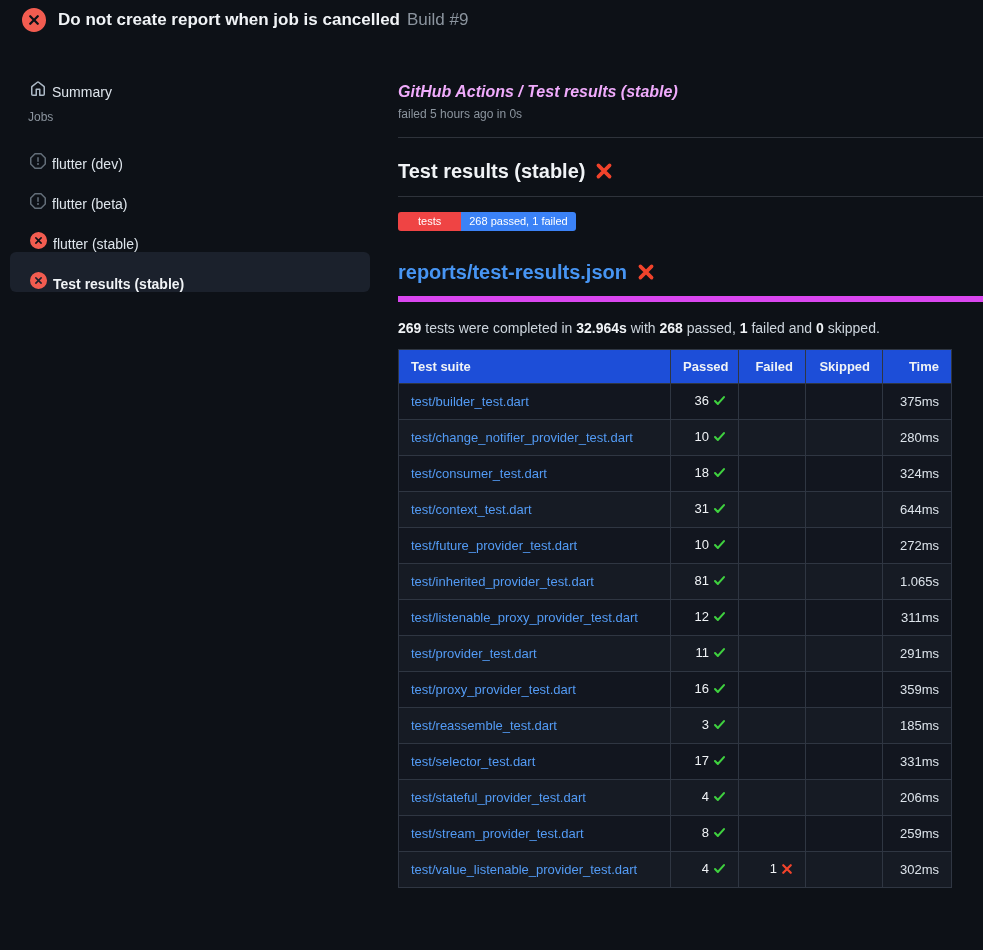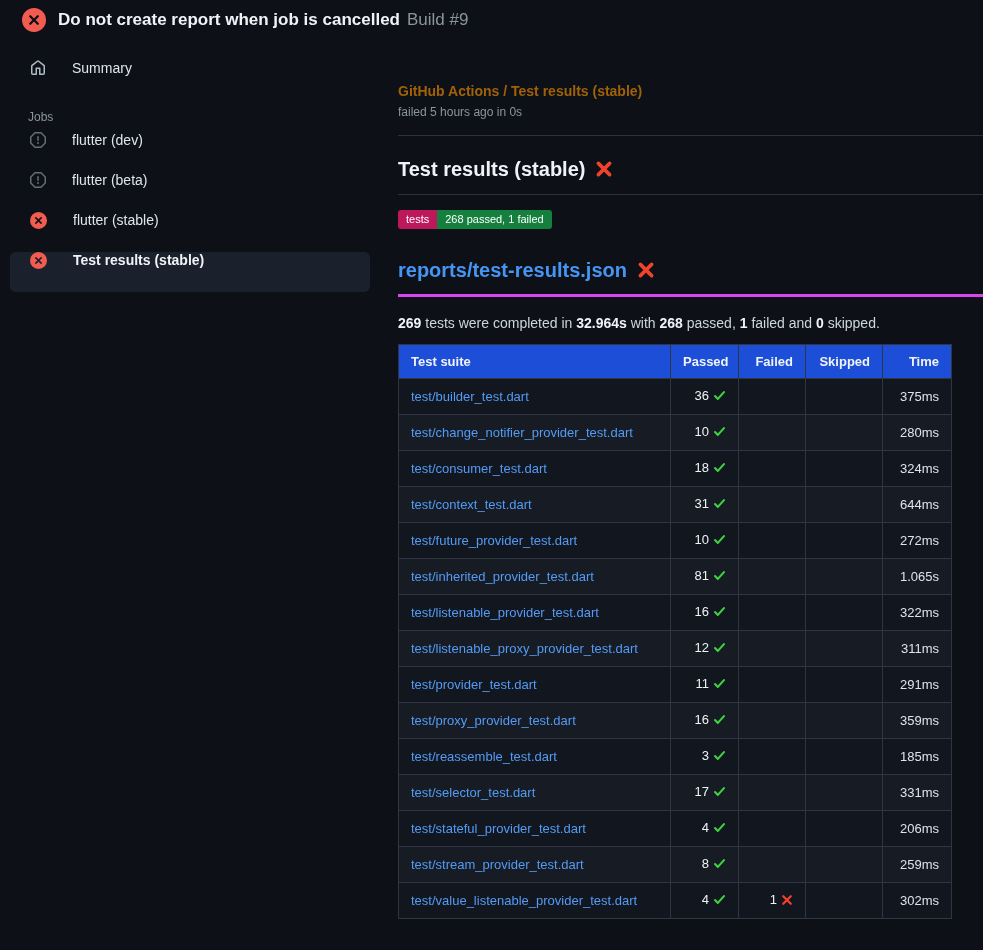--- a/index.html
+++ b/index.html
@@ -11,44 +11,44 @@
   }
   
   .app-header { display:flex; align-items:center; padding:8px 16px 14px 22px; }
   .app-header .status-ico { width:24px; height:24px; flex:0 0 24px; }
   .app-header h1 { font-size:17px; margin:0 0 0 12px; font-weight:700; color:#f0f3f6; }
   .app-header .build { color:#8b949e; font-weight:400; margin-left:7px; }
 
   
   .layout { display:flex; align-items:flex-start; }
   .sidebar { width:380px; flex:0 0 380px; padding-top:14px; }
-  .side-item { display:flex; align-items:flex-start; gap:26px; height:40px;
+  .side-item { display:flex; align-items:flex-end; gap:6px; height:40px;
                margin:0 10px; padding:0 20px; border-radius:6px; font-size:14px;
                color:#dee5ec; cursor:pointer; }
   .side-item svg { flex:0 0 16px; }
   .side-item.selected { background:#1b212c; font-weight:700; color:#f0f3f6; }
   .jobs-label { font-size:12px; color:#8b949e; margin:10px 0 8px 28px; }
 
   .main { flex:1 1 auto; padding-left:18px; padding-top:37px; }
 
-  .breadcrumb { font-size:14px; font-weight:700; color:#a16207; }
+  .breadcrumb { font-size:16px; font-weight:700; color:#f0abfc;font-style:italic; }
   .status-line { font-size:12px; color:#8b949e; margin-top:6px; }
   .divider { border:0; border-top:1px solid #2e333b; margin:16px 0 0 0; }
 
   h2.check-title { font-size:20px; font-weight:700; color:#f0f3f6;
                    margin:22px 0 0 0; padding-bottom:11px; border-bottom:1px solid #2e333b; }
   .x-glyph { display:inline-block; margin-left:10px; vertical-align:-2px; }
 
   .badge { display:inline-flex; margin-top:15px; font-size:11px; line-height:13px;
            border-radius:3px; overflow:hidden; color:#ffffff; }
-  .badge-label { background:#be185d; padding:3px 8px; }
-  .badge-value { background:#15803d; padding:3px 8px; }
+  .badge-label { background:#ef4444; padding:3px 20px; }
+  .badge-value { background:#3b82f6; padding:3px 8px; }
 
   h2.report-heading { font-size:20px; font-weight:700; margin:30px 0 0 0;
-                      padding-bottom:10px; border-bottom:3px solid #d946ef; }
+                      padding-bottom:10px; border-bottom:6px solid #d946ef; }
   h2.report-heading a { color:#4795f3; text-decoration:none; cursor:pointer; }
 
   .summary-line { font-size:14px; color:#cdd5dd; margin:18px 0 13px 0; }
   .summary-line .b { font-weight:700; color:#f0f3f6;text-align:right; }
 
   
   table.results { border-collapse:collapse; width:553px; font-size:13px; table-layout:fixed; }
   .results th, .results td { border:1px solid #2f3642; padding:7px 12px; line-height:19px;
                              overflow:hidden; white-space:nowrap; }
   .results thead tr { background:#1d4ed8; }
@@ -207,29 +207,20 @@
             <tr>
     <td class="suite"><a href="#">test/inherited_provider_test.dart</a></td>
     <td class="num"><span class="val">81</span><span class="cell-ico"><svg width="13" height="13" viewBox="0 0 16 16">
                     <path d="M2.5 8.7 6 12.2l7.5-8.4" fill="none" stroke="#3fd13f" stroke-width="2.6" stroke-linecap="round" stroke-linejoin="round"></path>
                   </svg></span></td>
     <td class="num"><span class="val"></span></td>
     <td class="num"><span class="val"></span></td>
     <td class="num">1.065s</td>
   </tr>
             <tr>
-    <td class="suite"><a href="#">test/listenable_provider_test.dart</a></td>
-    <td class="num"><span class="val">16</span><span class="cell-ico"><svg width="13" height="13" viewBox="0 0 16 16">
-                    <path d="M2.5 8.7 6 12.2l7.5-8.4" fill="none" stroke="#3fd13f" stroke-width="2.6" stroke-linecap="round" stroke-linejoin="round"></path>
-                  </svg></span></td>
-    <td class="num"><span class="val"></span></td>
-    <td class="num"><span class="val"></span></td>
-    <td class="num">322ms</td>
-  </tr>
-            <tr>
     <td class="suite"><a href="#">test/listenable_proxy_provider_test.dart</a></td>
     <td class="num"><span class="val">12</span><span class="cell-ico"><svg width="13" height="13" viewBox="0 0 16 16">
                     <path d="M2.5 8.7 6 12.2l7.5-8.4" fill="none" stroke="#3fd13f" stroke-width="2.6" stroke-linecap="round" stroke-linejoin="round"></path>
                   </svg></span></td>
     <td class="num"><span class="val"></span></td>
     <td class="num"><span class="val"></span></td>
     <td class="num">311ms</td>
   </tr>
             <tr>
     <td class="suite"><a href="#">test/provider_test.dart</a></td>

